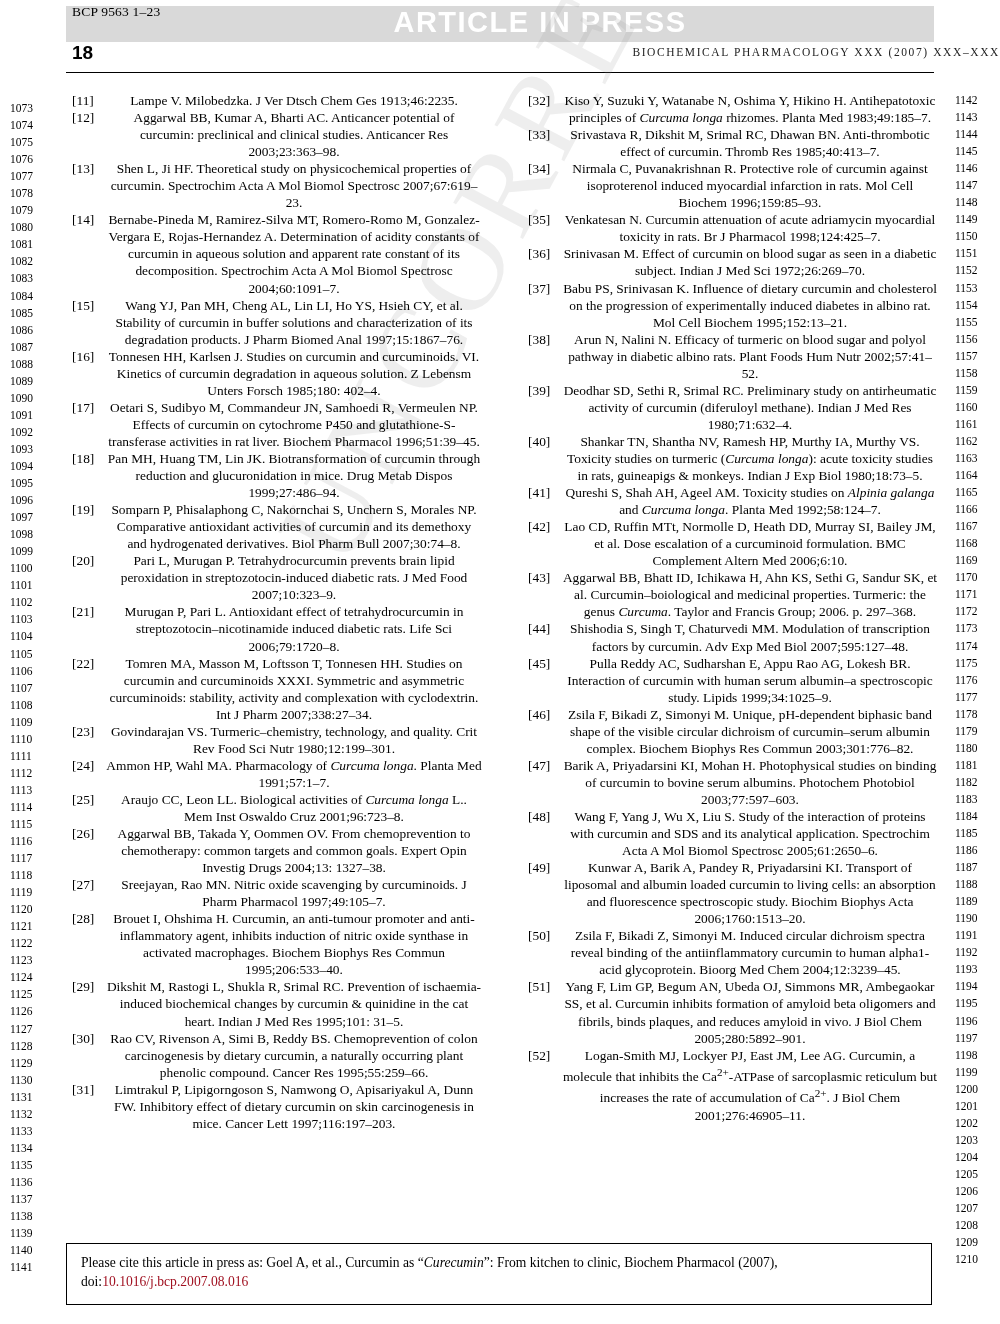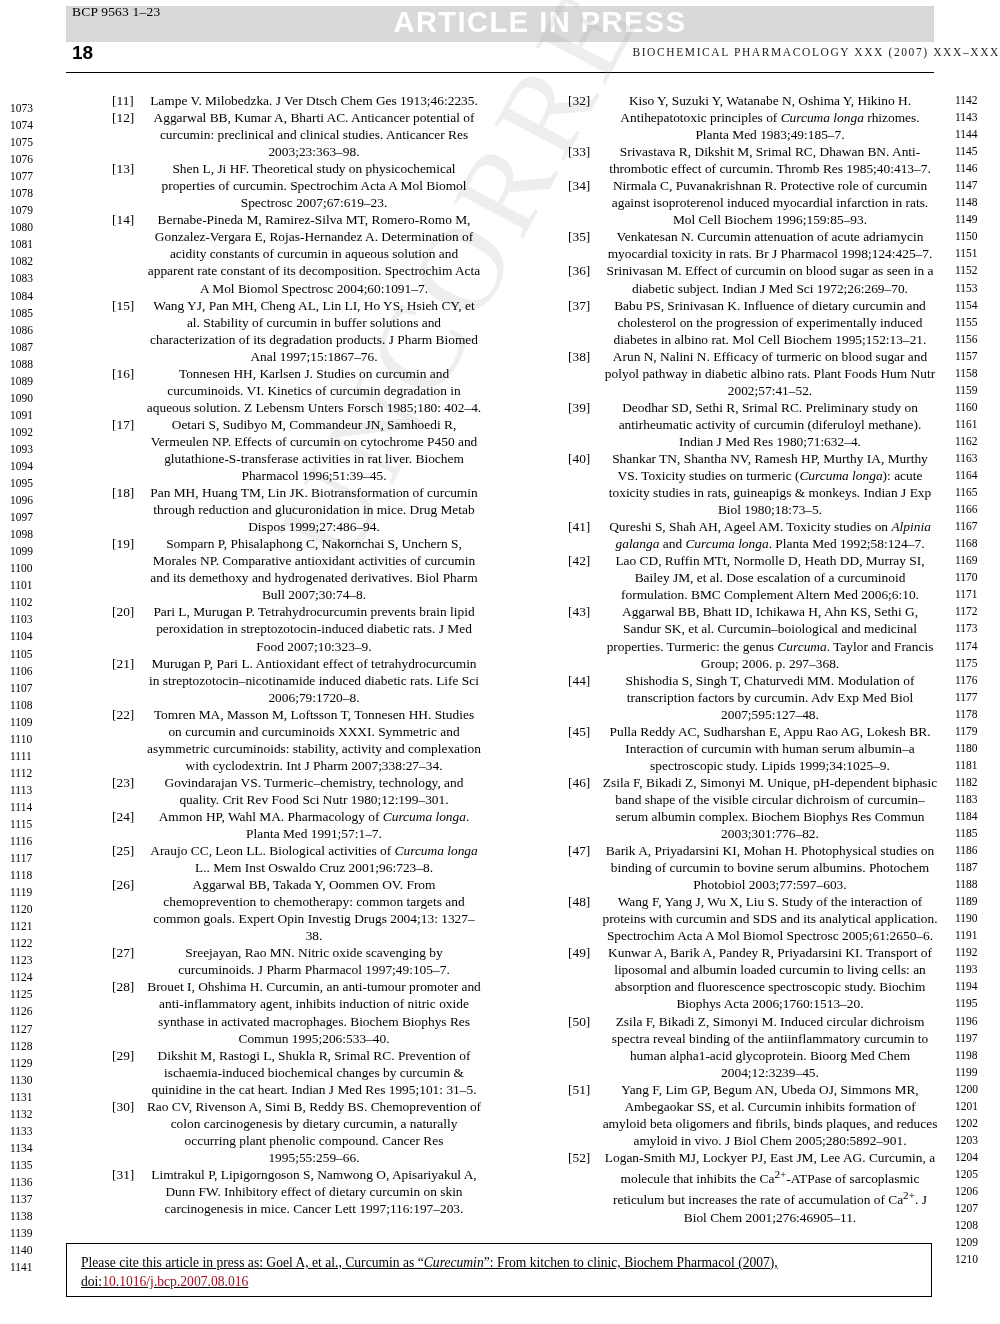--- a/index.html
+++ b/index.html
@@ -76,45 +76,43 @@
 
   .ref{
     display:flex;
     margin:0 0 0 0;
     padding:0;
   }
   .ref .num{
     width:34px;
     flex:0 0 34px;
     text-align:left;
-    margin-left:40px;
   }
   .ref .body{
     flex:1 1 auto;
     text-align:center;
   }
   
   .lineno{
     position:absolute;
     font-size:11.5px;
     line-height:17.05px;
     color:#000;
     font-family:"Liberation Serif", serif;
     text-align:left;
   }
   .ln-left{left:10px;top:100px;}
   .ln-right{left:955px;top:92px;}
   .lineno div{height:17.05px;}
 
   
   .footer{
-    position:absolute;left:66px;top:1243px;width:866px;height:54px;
+    position:absolute;left:66px;top:1243px;width:866px;height:62px;
     border:1px solid #000;
     box-sizing:border-box;
-    text-decoration:underline;
   }
   .footer p{
     margin:0;
     padding:9px 14px 0 14px;
     font-size:13.6px;
     line-height:19px;
   }
   .footer .doi{color:#a01020;}
   i{font-style:italic;}
 </style>

